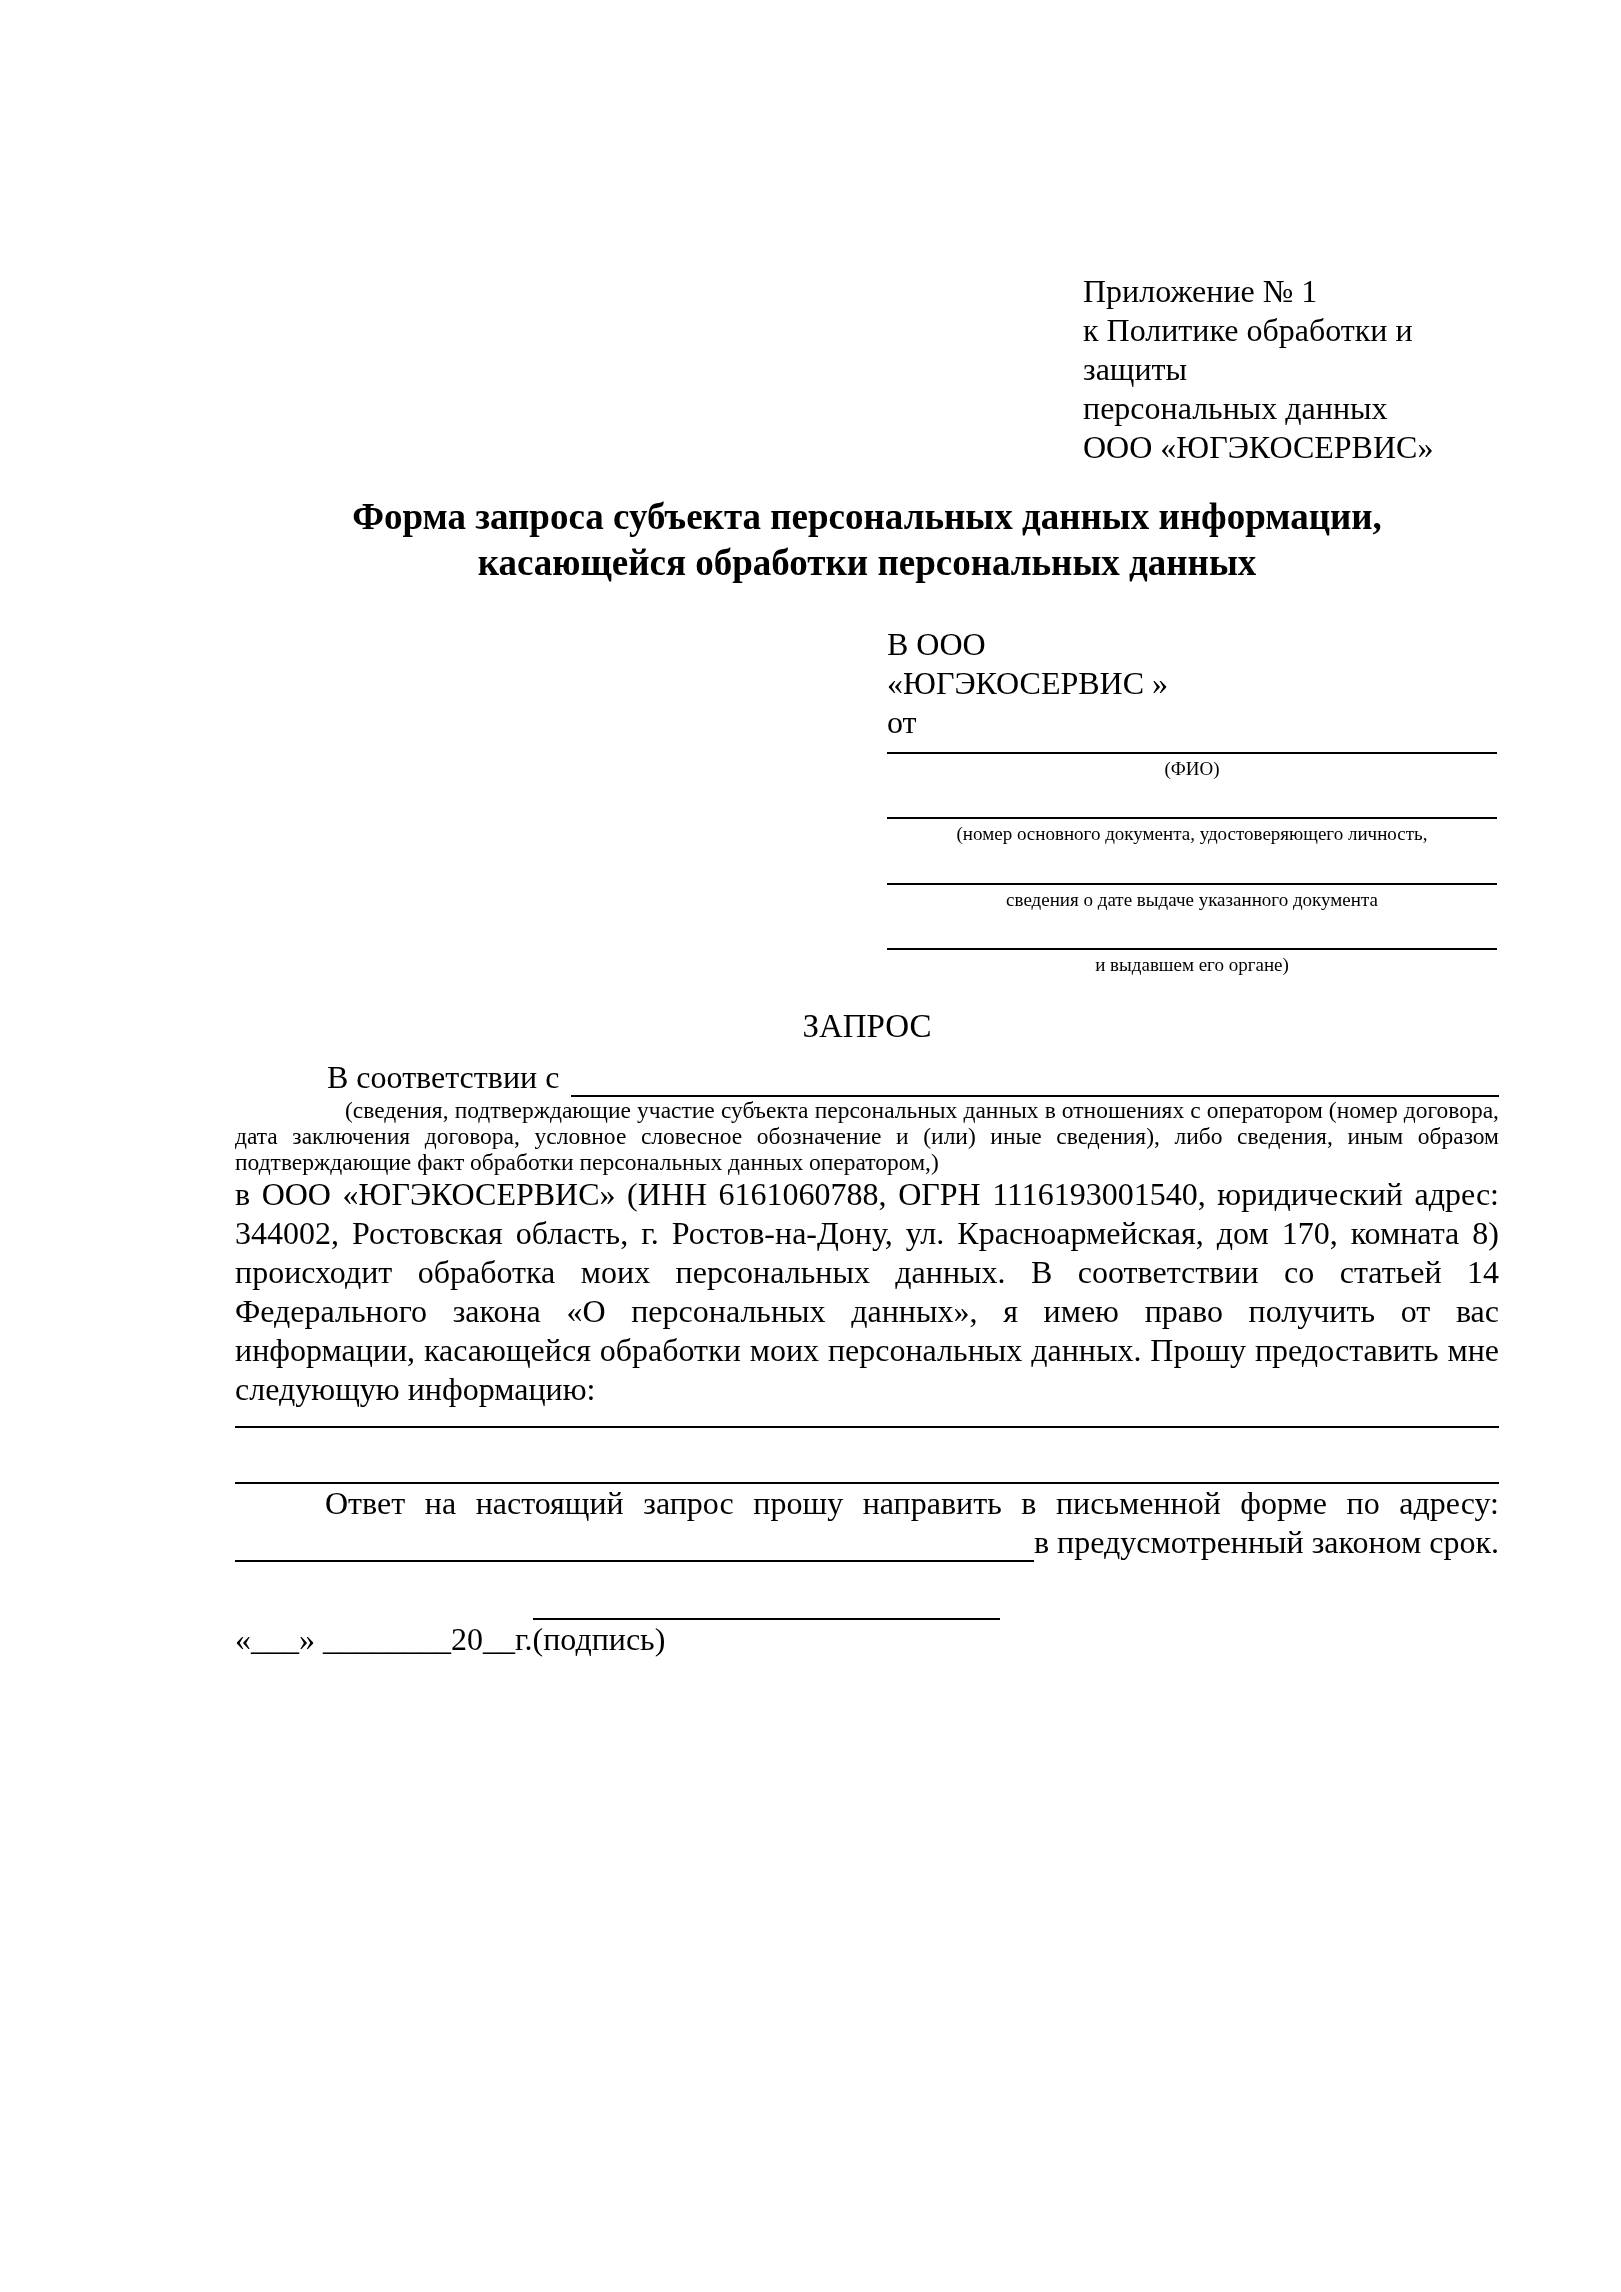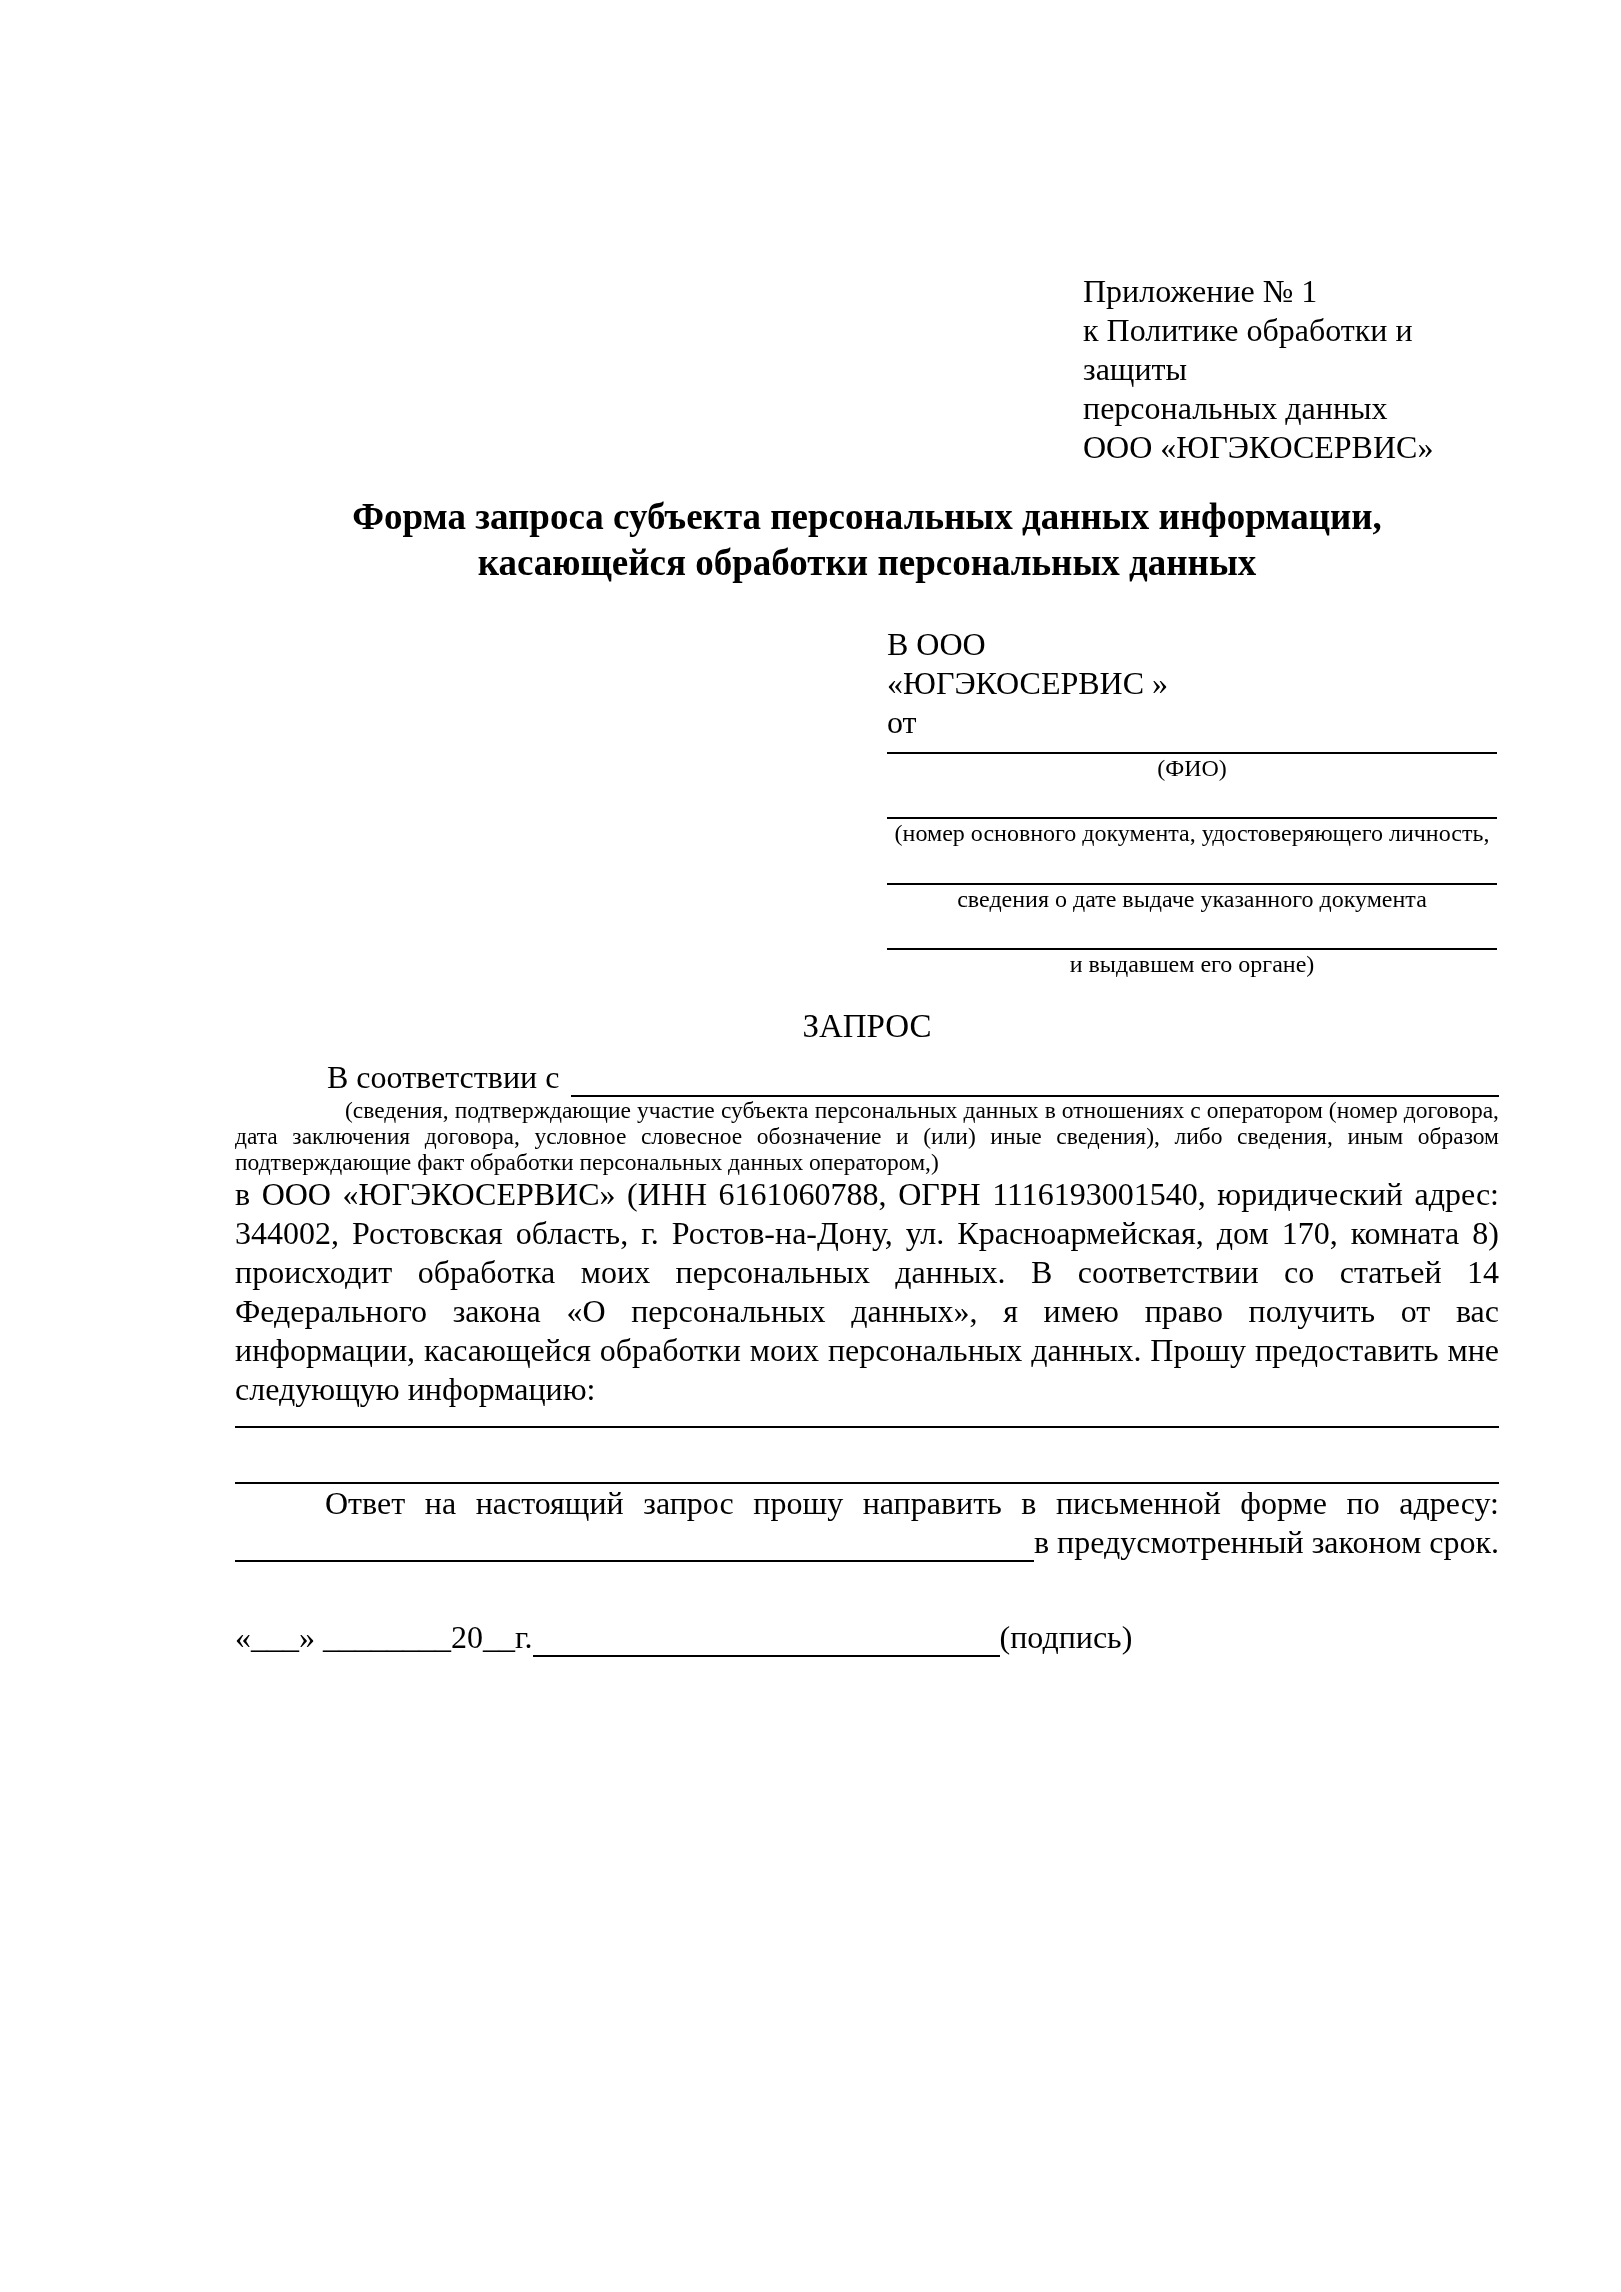--- a/index.html
+++ b/index.html
@@ -48,21 +48,21 @@
     margin-left: 652px;
     width: 610px;
   }
   .field { margin-bottom: 24.5px; }
   .field-line {
     height: 9.8px;
     border-bottom: 2.9px solid #000;
   }
   .field-caption {
     text-align: center;
-    font-size: 24px;
+    font-size: 19px;
     line-height: 29px;
   }
 
   .zapros {
     margin-top: 20.6px;
     text-align: center;
     font-size: 33px;
     line-height: 45px;
   }
 
@@ -119,21 +119,21 @@
   .reply-tail { white-space: nowrap; }
 
   .date-row {
     margin-top: 56px;
     display: flex;
     justify-content: flex-start;
     align-items: flex-end;
     font-size: 32px;
     line-height: 39px;
   }
-  .sig-group { display: flex; align-items: stretch; }
+  .sig-group { display: flex; align-items: stretch; flex-direction: column; }
   .sig-line { width: 467px; }
   .sig-caption { white-space: nowrap; }
 </style>
 </head>
 <body>
 
 <div class="page">
 
   <div class="appendix">
     <div>Приложение № 1</div>

